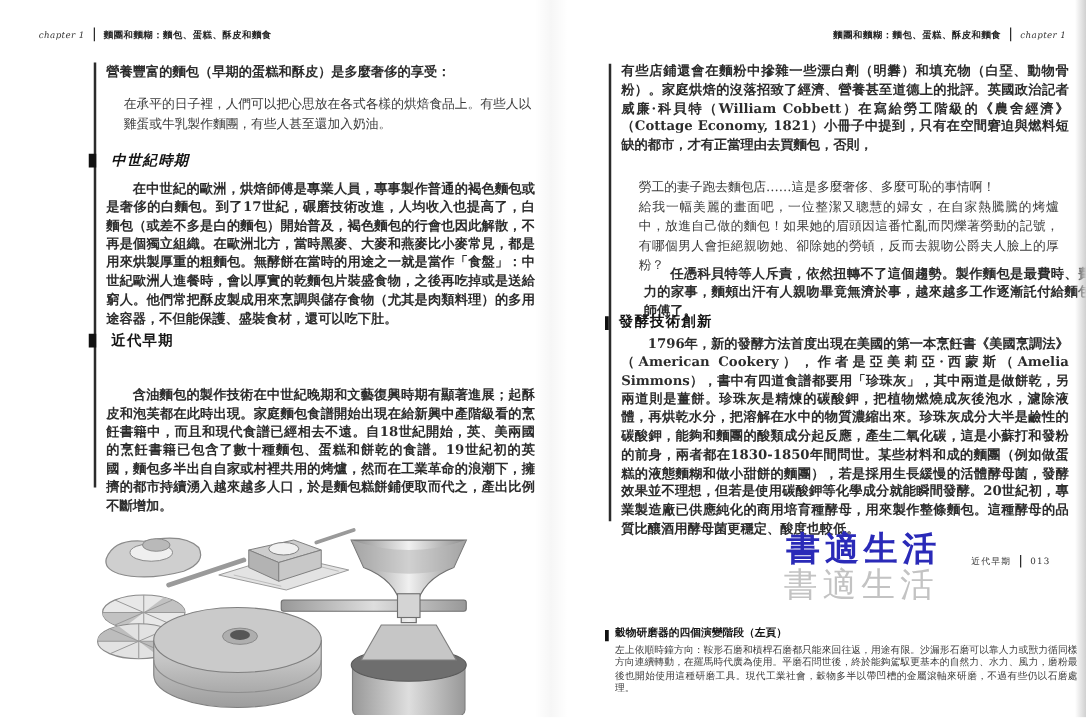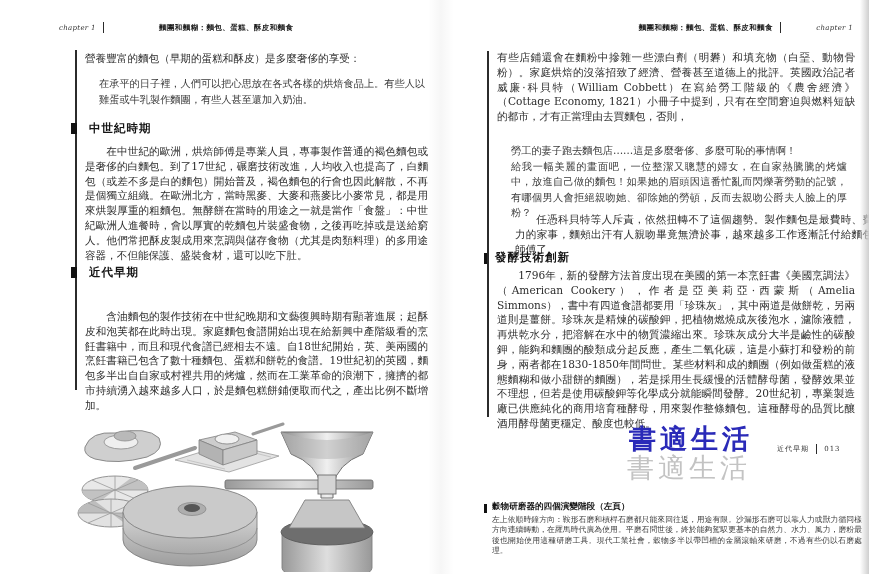--- a/index.html
+++ b/index.html
@@ -8,31 +8,31 @@
     font-family:"DejaVu Serif","Liberation Serif",serif;color:#2e2e2e;
   }
   
   .gutter-shadow{position:absolute;left:428px;top:0;width:26px;height:574px;
     background:linear-gradient(90deg,rgba(0,0,0,0),rgba(0,0,0,0.035),rgba(0,0,0,0));pointer-events:none;}
   .right-edge{position:absolute;right:0;top:0;width:9px;height:574px;
     background:linear-gradient(90deg,rgba(255,255,255,0),#cfcfcf);pointer-events:none;}
 
   
   .page-header{position:absolute;top:22px;display:flex;align-items:center;gap:7px;}
-  .hdr-chapter{font-size:7px;font-style:italic;color:#333;letter-spacing:.3px;margin-left:28px;}
+  .hdr-chapter{font-size:7px;font-style:italic;color:#333;letter-spacing:.3px;}
   .hdr-divider{width:1.3px;height:11px;background:#2b2b2b;}
-  .hdr-title{font-size:7.5px;font-weight:bold;color:#1f1f1f;letter-spacing:.4px;margin-left:48px;}
+  .hdr-title{font-size:7.5px;font-weight:bold;color:#1f1f1f;letter-spacing:.4px;}
 
   
   .col-rule{position:absolute;width:1.6px;background:#2b2b2b;}
   #lp-rule{left:75px;top:50px;height:340px;}
   #rp-rule{left:487px;top:51px;height:366px;}
 
   
-  .body-text{position:absolute;font-size:10.6px;line-height:14.8px;text-align:justify;color:#2d2d2d;}
+  .body-text{position:absolute;font-size:10.6px;line-height:14.8px;text-align:justify;color:#2d2d2d;font-weight:bold;}
   .body-text p{margin:0;}
   .indent{text-indent:2em;}
   .quote-text{position:absolute;font-size:10.2px;line-height:15.6px;text-align:justify;color:#3a3a3a;}
   .quote-text p{margin:0;}
 
   .section-heading{position:absolute;font-size:11.5px;font-weight:bold;color:#141414;letter-spacing:1px;}
   .section-marker{position:absolute;width:6px;height:11px;background:#111;}
 
   
   .wm{position:absolute;font-size:27px;font-weight:600;letter-spacing:4px;white-space:nowrap;text-align:right;}
@@ -66,21 +66,21 @@
 
   <div class="body-text" style="left:85px;top:51px;width:343px;">
     <p>營養豐富的麵包（早期的蛋糕和酥皮）是多麼奢侈的享受：</p>
   </div>
 
   <div class="quote-text" style="left:99px;top:76px;width:326px;">
     <p>在承平的日子裡，人們可以把心思放在各式各樣的烘焙食品上。有些人以雞蛋或牛乳製作麵團，有些人甚至還加入奶油。</p>
   </div>
 
   <span class="section-marker" style="left:71px;top:123px;"></span>
-  <div class="section-heading" style="left:89px;top:121px;">中世紀時期</div>
+  <div class="section-heading" style="left:89px;top:121px;font-style:italic;">中世紀時期</div>
 
   <div class="body-text" style="left:85px;top:144px;width:343px;">
     <p class="indent">在中世紀的歐洲，烘焙師傅是專業人員，專事製作普通的褐色麵包或是奢侈的白麵包。到了17世紀，碾磨技術改進，人均收入也提高了，白麵包（或差不多是白的麵包）開始普及，褐色麵包的行會也因此解散，不再是個獨立組織。在歐洲北方，當時黑麥、大麥和燕麥比小麥常見，都是用來烘製厚重的粗麵包。無酵餅在當時的用途之一就是當作「食盤」：中世紀歐洲人進餐時，會以厚實的乾麵包片裝盛食物，之後再吃掉或是送給窮人。他們常把酥皮製成用來烹調與儲存食物（尤其是肉類料理）的多用途容器，不但能保護、盛裝食材，還可以吃下肚。</p>
   </div>
 
   <span class="section-marker" style="left:71px;top:267px;"></span>
   <div class="section-heading" style="left:89px;top:265px;">近代早期</div>
 
   <div class="body-text" style="left:85px;top:289px;width:343px;margin-top:20px;">
     <p class="indent">含油麵包的製作技術在中世紀晚期和文藝復興時期有顯著進展；起酥皮和泡芙都在此時出現。家庭麵包食譜開始出現在給新興中產階級看的烹飪書籍中，而且和現代食譜已經相去不遠。自18世紀開始，英、美兩國的烹飪書籍已包含了數十種麵包、蛋糕和餅乾的食譜。19世紀初的英國，麵包多半出自自家或村裡共用的烤爐，然而在工業革命的浪潮下，擁擠的都市持續湧入越來越多人口，於是麵包糕餅鋪便取而代之，產出比例不斷增加。</p>

